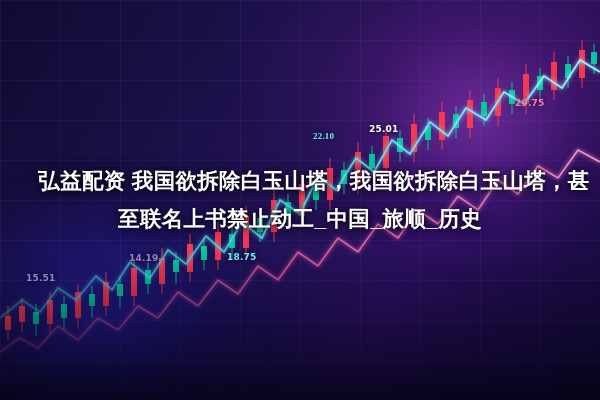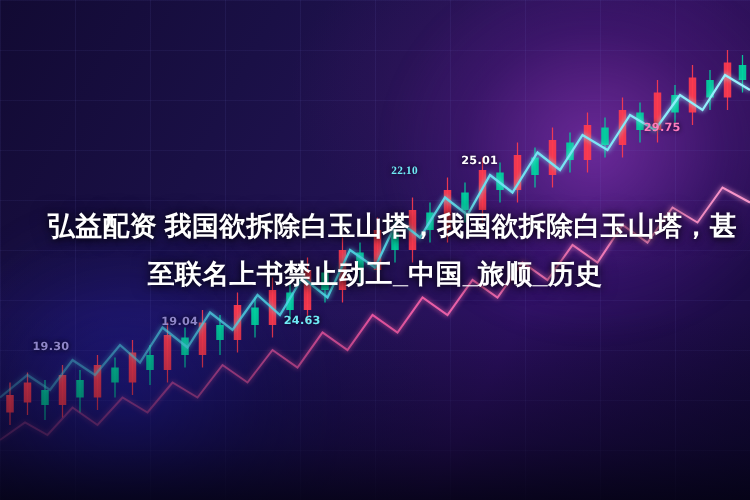--- a/index.html
+++ b/index.html
@@ -235,22 +235,22 @@
     <path id="line-pink" fill="none" stroke="url(#pinkfade)" stroke-width="1.6" filter="url(#softglow)" d="M0 352 L20 338 L38 348 L58 326 L78 340 L98 318 L118 330 L138 306 L158 318 L178 292 L198 306 L218 280 L238 294 L258 266 L278 280 L298 252 L318 266 L338 238 L358 252 L378 224 L398 238 L418 210 L438 224 L458 196 L478 210 L498 180 L518 194 L538 166 L558 178 L578 150 L600 162"></path>
     <path id="line-cyan" fill="none" stroke="url(#cyanfade)" stroke-width="1.8" filter="url(#softglow)" d="M0 318 L22 300 L40 312 L58 288 L76 300 L96 276 L112 290 L130 262 L150 278 L168 250 L186 264 L206 236 L224 252 L242 222 L262 238 L280 200 L300 214 L318 176 L336 190 L356 158 L374 172 L392 140 L410 154 L430 122 L448 136 L466 108 L486 120 L504 92 L524 104 L544 76 L562 88 L580 60 L600 72"></path>
   </svg>
 
   <div class="bg-dark-bottom"></div>
 
   <div id="labels">
       <div class="dlabel pink" style="left: 515px; top: 98px;">29.75</div>
       <div class="dlabel white" style="left: 369px; top: 124px;">25.01</div>
       <div class="dlabel cyan" style="left: 313px; top: 131px; font-family: Liberation Serif, serif;">22.10</div>
-      <div class="dlabel cyan" style="left: 227px; top: 252px;">24.63</div>
-      <div class="dlabel dim" style="left: 129px; top: 253px;">19.04</div>
-      <div class="dlabel dim" style="left: 26px; top: 273px;">19.30</div>
+      <div class="dlabel cyan" style="left: 227px; top: 252px;">18.75</div>
+      <div class="dlabel dim" style="left: 129px; top: 253px;">14.19</div>
+      <div class="dlabel dim" style="left: 26px; top: 273px;">15.51</div>
     </div>
 
   <div class="headline-wrap">
     <div class="headline"><span class="brand">弘益配资</span> <span>我国欲拆除白玉山塔，我国欲拆除白玉山塔，甚至联名上书禁止动工_中国_旅顺_历史</span></div>
   </div>
 
 </div>
 
 </body></html>

